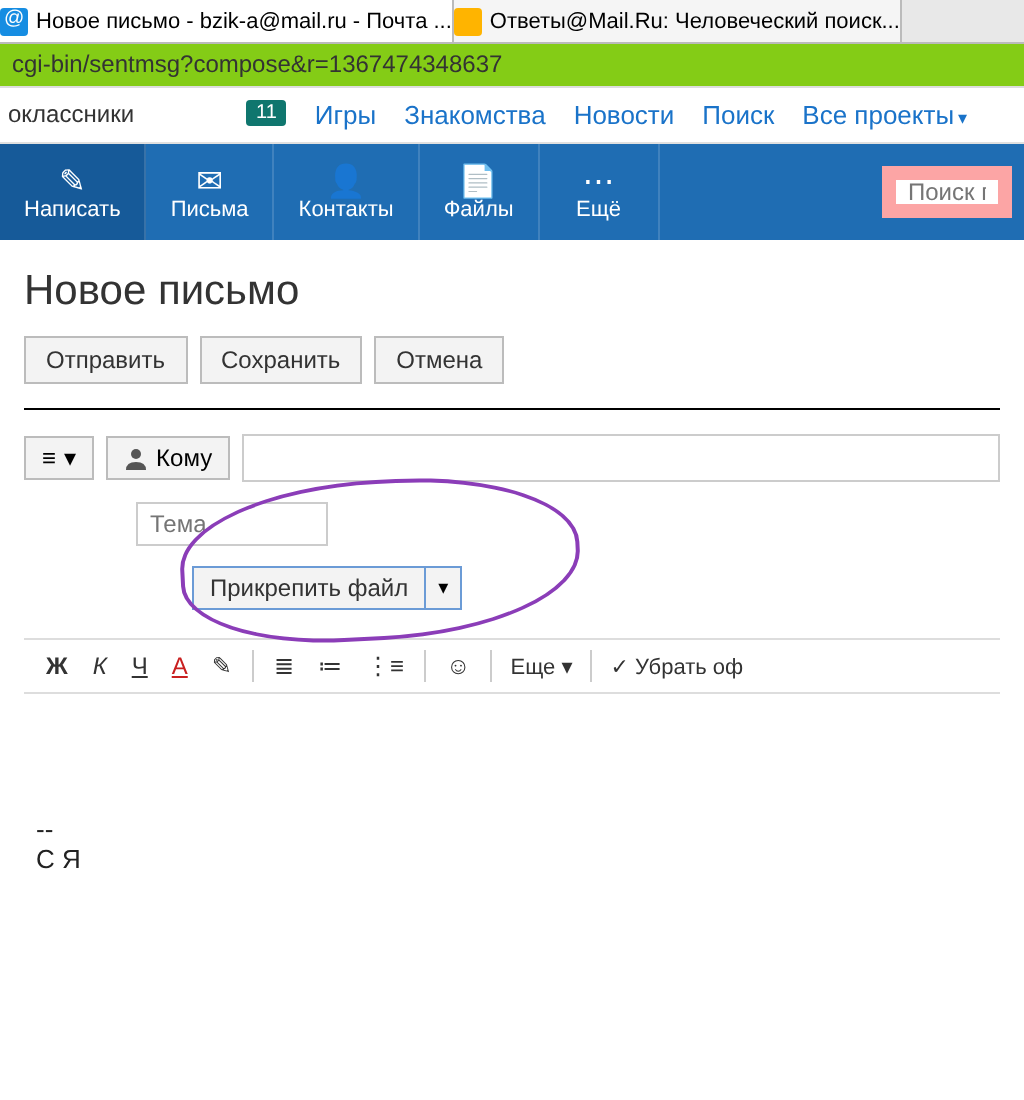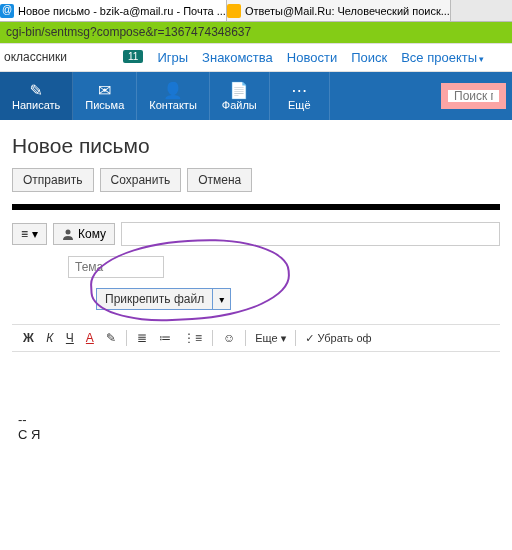--- a/index.html
+++ b/index.html
@@ -28,21 +28,21 @@
   .searchbox { margin-left: auto; display: flex; align-items: center; padding: 0 6px; }
   .searchbox input { height: 26px; padding: 2px 6px; border: 7px solid #fca5a5; font-size: 12px; width: 65px; }
   
   .content { display: flex; height: calc(550px - 22px - 22px - 28px - 48px); }
   .leftcol { width: 60px; border-right: 1px solid #e5e5e5; padding: 80px 6px 6px; }
   .leftcol a { color: #1a73c9; font-size: 12px; text-decoration: underline dotted; }
   
   .main { flex: 1; padding: 14px 12px; position: relative; }
   h1 { font-size: 21px; font-weight: normal; color: #333; margin-bottom: 10px; }
   
-  .actionrow { display: flex; gap: 6px; margin-bottom: 12px; padding-bottom: 12px; border-bottom: 6px solid #000000; }
+  .actionrow { display: flex; gap: 6px; margin-bottom: 12px; padding-bottom: 12px; border-bottom: 1px solid #000000; }
   .btn { background: #f3f3f3; border: 1px solid #bcbcbc; padding: 4px 10px; font-size: 12px; cursor: pointer; color: #333; }
   
   .fieldrow { display: flex; gap: 6px; margin-bottom: 10px; align-items: center; }
   .smallbtn { background: #f3f3f3; border: 1px solid #bcbcbc; padding: 3px 8px; font-size: 12px; display: flex; align-items: center; gap: 4px; }
   .person-icon { width: 12px; height: 12px; display: inline-block; }
   .input-line { flex: 1; border: 1px solid #ccc; height: 24px; }
   
   .themebox { margin-left: 56px; margin-bottom: 10px; position: relative; }
   .themebox input { border: 1px solid #ccc; padding: 3px 6px; font-size: 12px; width: 96px; }
   

